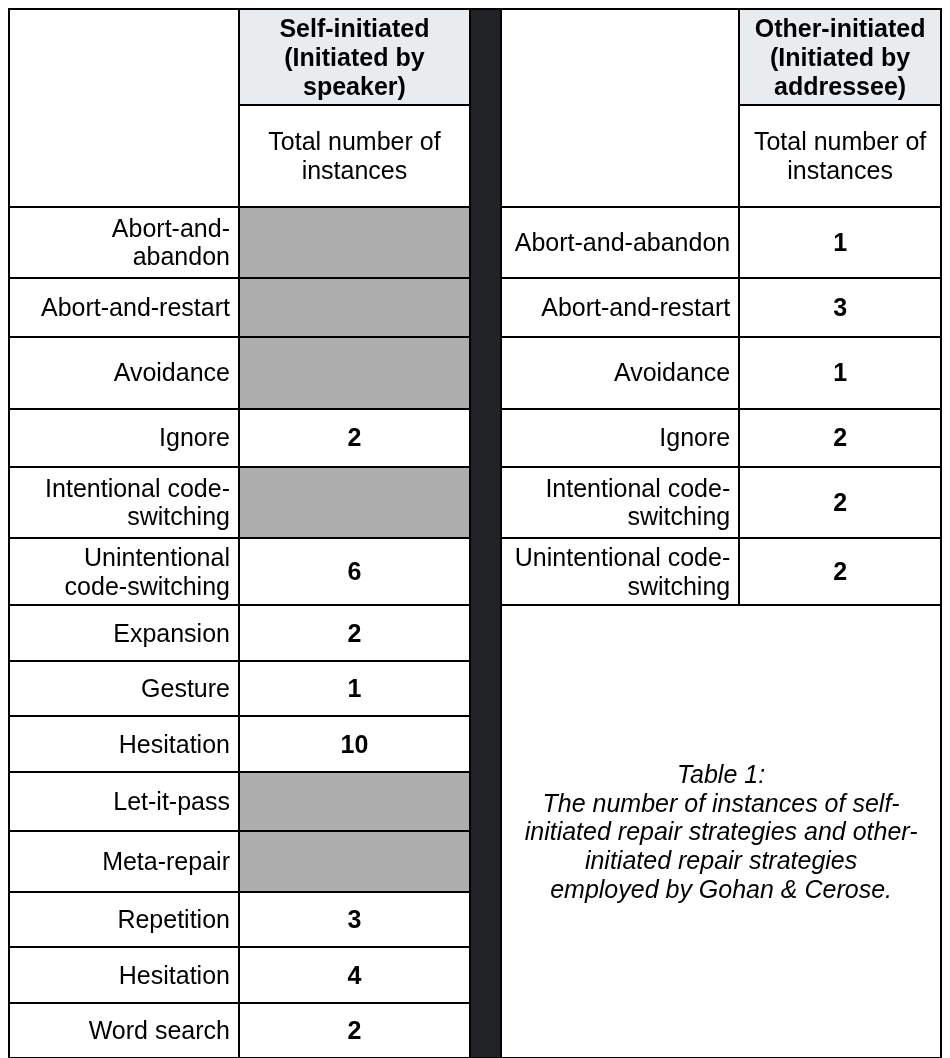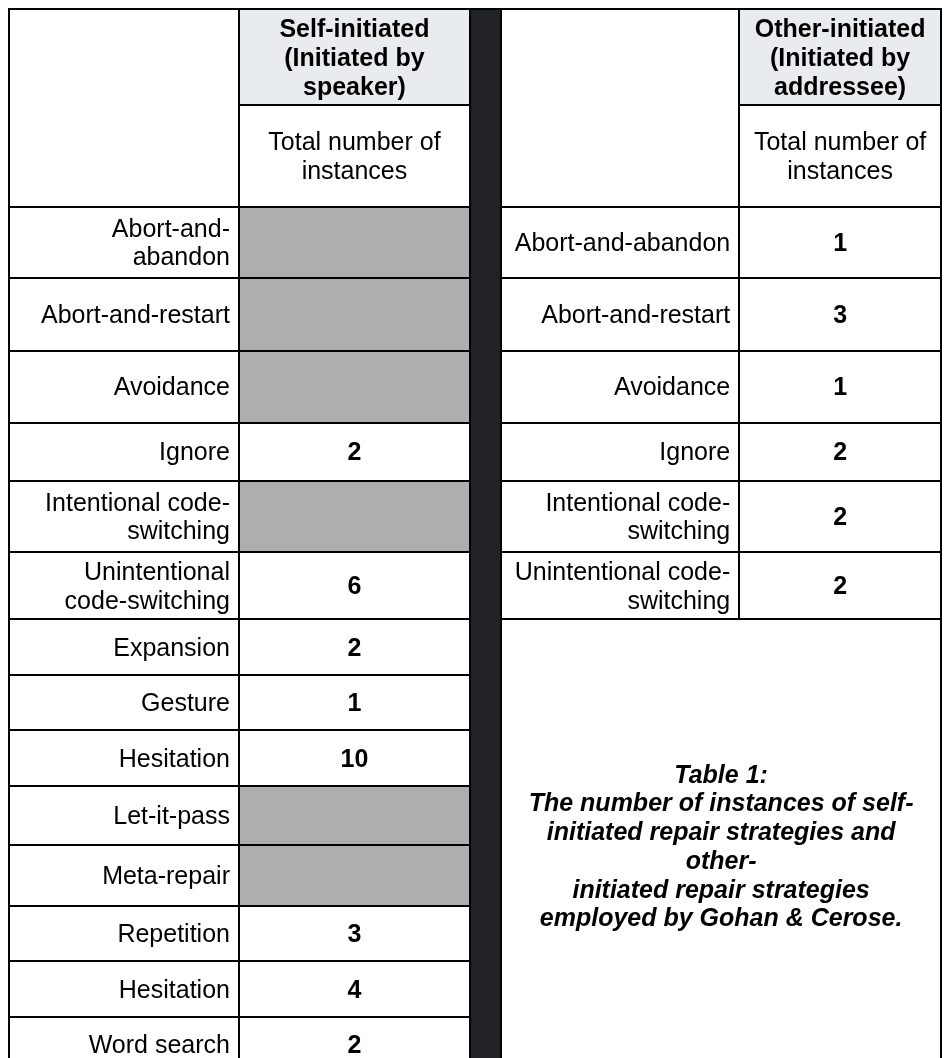--- a/index.html
+++ b/index.html
@@ -32,21 +32,21 @@
   }
   col.c-lbl-l{width:228px;}
   col.c-val-l{width:229px;}
   col.c-bar{width:31px;}
   col.c-lbl-r{width:236px;}
   col.c-val-r{width:200px;}
 
   tr.h1{height:90px;}
   tr.h2{height:74px;}
   tr.r0{height:71px;margin-left:25px;}
-  tr.r1{height:73px;}
+  tr.r1{height:59px;}
   tr.r2{height:72px;}
   tr.r3{height:58px;}
   tr.r4{height:71px;}
   tr.r5{height:60px;}
   tr.r6{height:56px;}
   tr.r7{height:55px;}
   tr.r8{height:56px;}
   tr.r9{height:59px;}
   tr.r10{height:61px;}
   tr.r11{height:55px;}
@@ -81,21 +81,20 @@
     background:var(--bar);
     padding:0;
   }
   td.caption{
     text-align:center;
     font-style:italic;
     white-space:pre-line;
     vertical-align:middle;
     padding:8px 6px;
     line-height:1.18;
-    font-weight:bold;
   }
 </style>
 </head>
 <body>
 
 <div class="page">
   <table class="repair">
     <colgroup>
       <col class="c-lbl-l">
         <col class="c-val-l">

